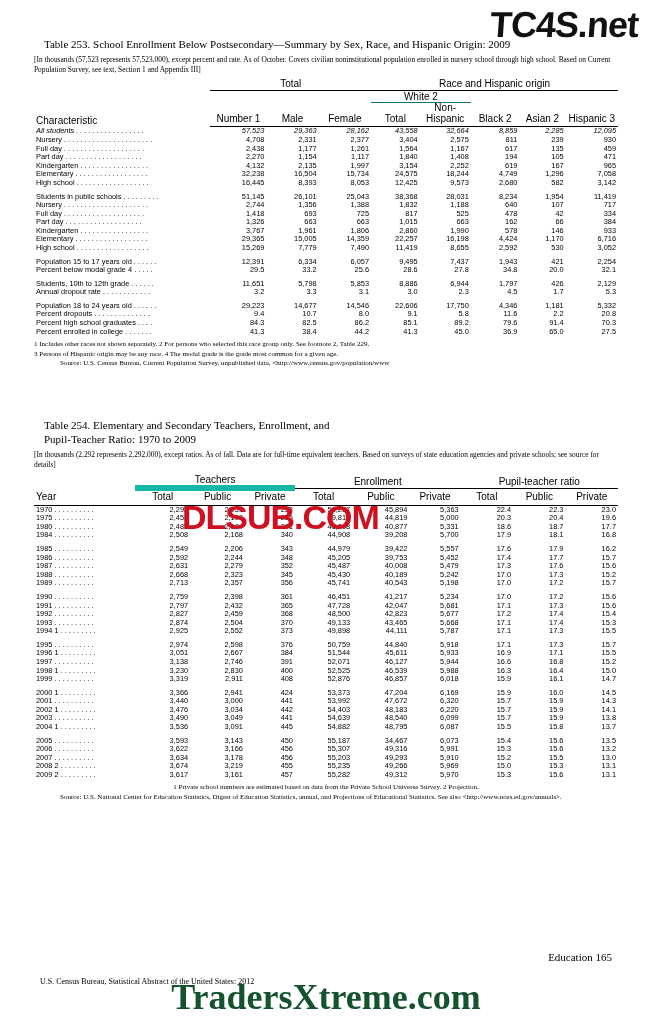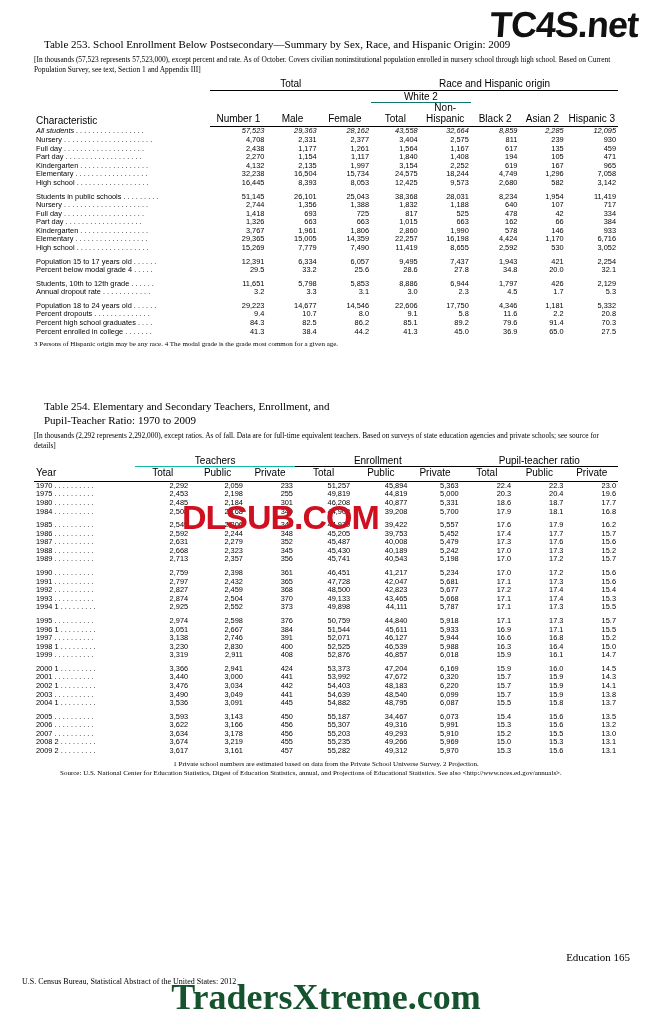--- a/index.html
+++ b/index.html
@@ -92,21 +92,21 @@
     font-size:7px;
     line-height:1.35;
     margin-top:4px;
     font-family:"Liberation Serif", serif;
   }
   .footnotes .src{ margin-left:26px; }
   .pagefoot{
     position:absolute;
     left:0; right:0;
     bottom:38px;
-    padding:0 22px;
+    padding:0 40px;
     font-size:8.5px;
     font-family:"Liberation Serif", serif;
   }
   .pagefoot .edu{
     text-align:right;
     font-size:11px;
     margin-bottom:14px;
   }
   .pagefoot .src2{
     font-size:8px;
@@ -412,21 +412,23 @@
             <td class="num">41.3</td>
             <td class="num">45.0</td>
             <td class="num">36.9</td>
             <td class="num">65.0</td>
             <td class="num">27.5</td>
           </tr>
         </tbody>
     </table>
 
     <div class="footnotes">
+      <div>1 Includes other races not shown separately. 2 For persons who selected this race group only. See footnote 2, Table 229.</div>
       <div>3 Persons of Hispanic origin may be any race. 4 The modal grade is the grade most common for a given age.</div>
+      <div class="src">Source: U.S. Census Bureau, Current Population Survey, unpublished data, &lt;http://www.census.gov/population/www</div>
     </div>
   </div>
 
   <div class="wm wm-dlsub">DLSUB.COM</div>
 
   <div class="block" style="padding-top:50px;">
     <h2 class="tbl-title">Table 254. Elementary and Secondary Teachers, Enrollment, and</h2>
     <h2 class="tbl-title" style="margin-top:-2px;">Pupil-Teacher Ratio: 1970 to 2009</h2>
     <div class="headnote">[In thousands (2,292 represents 2,292,000), except ratios. As of fall. Data are for full-time  equivalent teachers. Based on surveys of state education agencies and private schools; see source for details]</div>
 
@@ -439,21 +441,21 @@
         <col style="width:9.6%">
           <col style="width:9.6%">
           <col style="width:8.6%">
         <col style="width:8.8%">
           <col style="width:8.8%">
           <col style="width:8.8%">
       </colgroup>
       <tbody>
           <tr class="hdr rule-top">
         <th class="lbl" rowspan="2">Year</th>
-        <th colspan="3" style="border-bottom:1px solid #14b8a6;">Teachers</th>
+        <th colspan="3" style="border-bottom:6px solid #14b8a6;">Teachers</th>
         <th colspan="3" style="border-bottom:1px solid #000;">Enrollment</th>
         <th colspan="3" style="border-bottom:1px solid #000;">Pupil-teacher ratio</th>
       </tr>
       <tr class="hdr">
         <th>Total</th>
         <th>Public</th>
         <th>Private</th>
         <th>Total</th>
         <th>Public</th>
         <th>Private</th>

